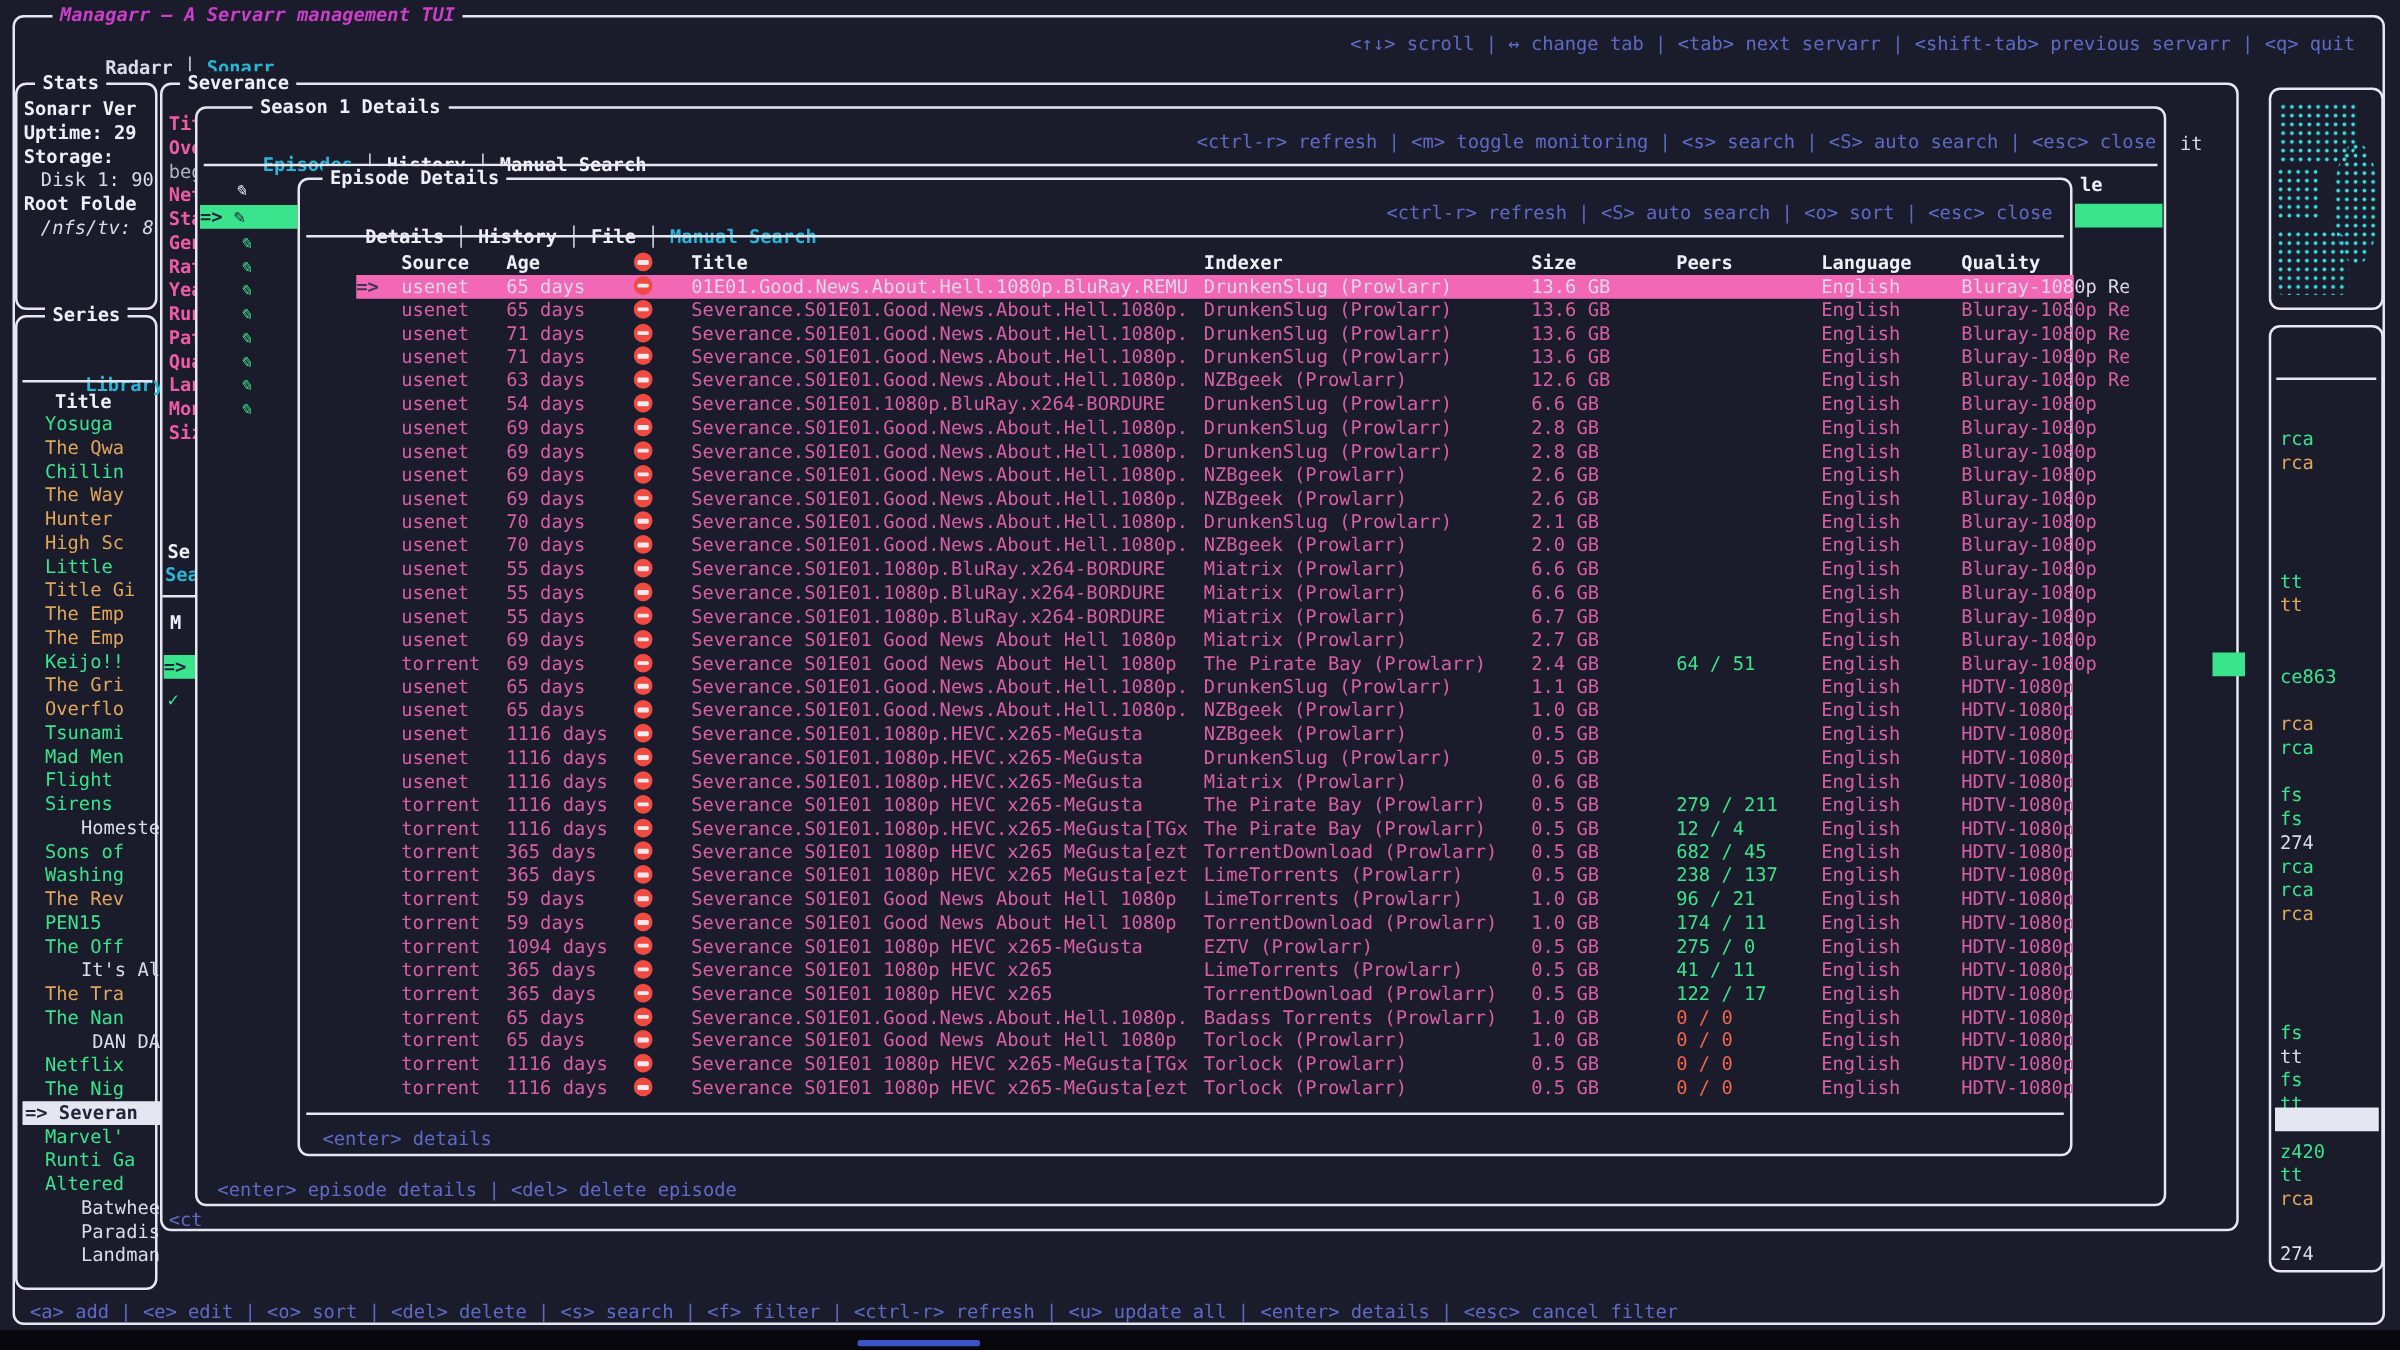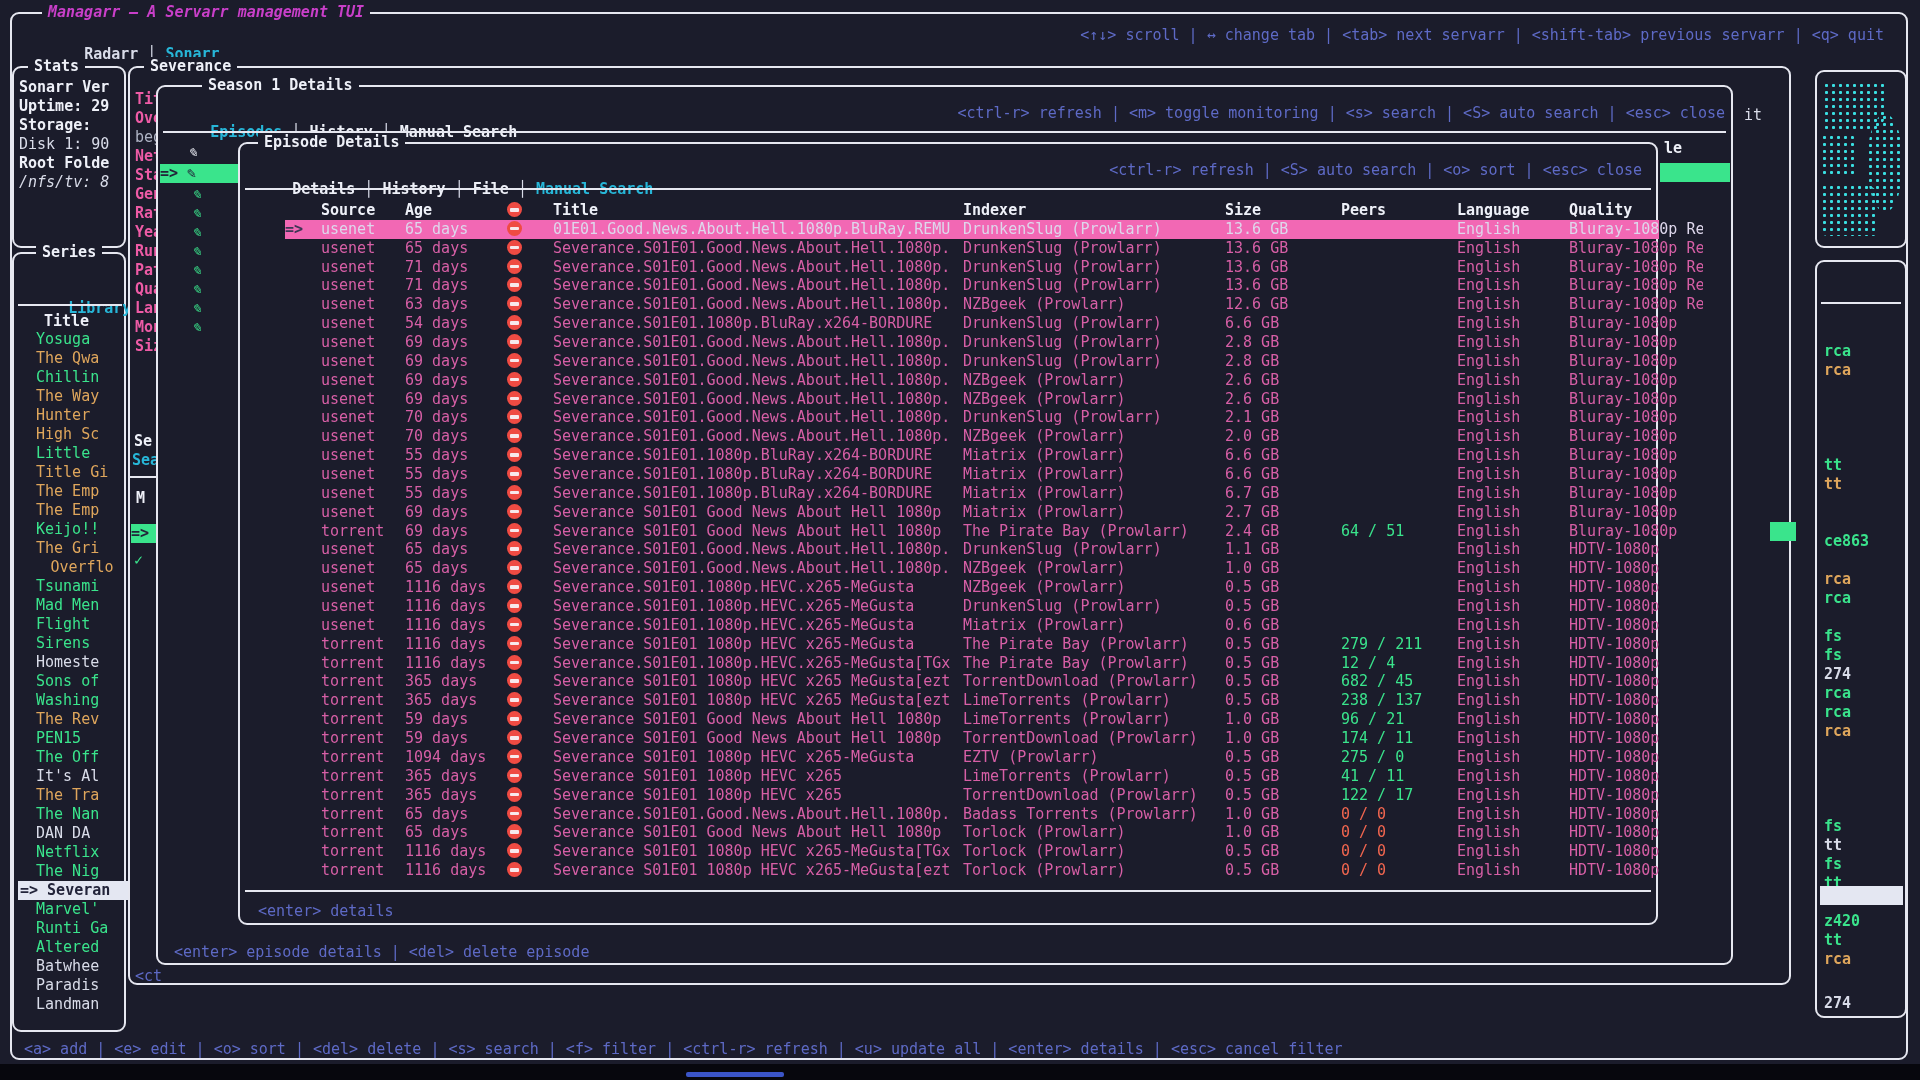--- a/index.html
+++ b/index.html
@@ -10,21 +10,21 @@
     --green:#3ae48c; --orange:#dfa65c; --blue:#5e6ac6;
     --red:#ef4b43; --peer-red:#f2664f; --selwhite:#e4e7f2; --dark:#23243a;
   }
   *{margin:0;padding:0;box-sizing:border-box;}
   html,body{width:1920px;height:1080px;overflow:hidden;background:var(--bg);}
   body{font-family:"DejaVu Sans Mono","Liberation Mono",monospace;font-size:15px;line-height:19px;color:var(--white);}
   .abs{position:absolute;}
   .panel{position:absolute;border:2px solid var(--border);border-radius:9px;background:var(--bg);}
   .ptitle{position:absolute;top:-11px;background:var(--bg);padding:0 6px;font-weight:bold;color:var(--bwhite);white-space:pre;text-align:right;}
   .b{font-weight:bold;} .cyan{color:var(--cyan);} .pink{color:var(--pink);font-weight:bold;}
-  .gray{color:var(--gray);} .green{color:var(--green);} .orange{color:var(--orange);} .whitetx{color:var(--white);} .bw{color:var(--bwhite);font-weight:bold;}
+  .gray{color:var(--gray);} .green{color:var(--green);} .orange{color:var(--orange);} .whitetx{color:var(--white);text-align:right;} .bw{color:var(--bwhite);font-weight:bold;}
   .nowrap{white-space:pre;overflow:hidden;}
   .hline{position:absolute;height:2px;background:var(--border);}
   .kb{color:var(--blue);white-space:pre;}
   
   .slist-item{position:absolute;left:4px;width:110px;height:19px;white-space:pre;overflow:hidden;padding-left:18px;}
   .slist-item.sel{background:var(--selwhite);color:var(--dark);padding-left:2px;font-weight:bold;}
   
   .etable-row{display:grid;grid-template-columns:36px 84px 102px 46px 410px 262px 116px 116px 112px 134px;height:18.86px;line-height:18.86px;color:var(--rowpink);}
   .etable-row>div{white-space:pre;overflow:hidden;}
   .etable-row.hdr{color:var(--bwhite);font-weight:bold;}
@@ -75,21 +75,21 @@
       <div class="slist-item green" style="top: 38px;">Chillin</div>
       <div class="slist-item orange" style="top: 57px;">The Way</div>
       <div class="slist-item orange" style="top: 76px;">Hunter</div>
       <div class="slist-item orange" style="top: 95px;">High Sc</div>
       <div class="slist-item green" style="top: 114px;">Little</div>
       <div class="slist-item orange" style="top: 133px;">Title Gi</div>
       <div class="slist-item orange" style="top: 152px;">The Emp</div>
       <div class="slist-item orange" style="top: 171px;">The Emp</div>
       <div class="slist-item green" style="top: 190px;">Keijo!!</div>
       <div class="slist-item orange" style="top: 209px;">The Gri</div>
-      <div class="slist-item orange" style="top: 228px; text-align: center;">Overflo</div>
+      <div class="slist-item orange" style="top: 228px;">Overflo</div>
       <div class="slist-item green" style="top: 247px;">Tsunami</div>
       <div class="slist-item green" style="top: 266px;">Mad Men</div>
       <div class="slist-item green" style="top: 285px;">Flight</div>
       <div class="slist-item green" style="top: 304px;">Sirens</div>
       <div class="slist-item whitetx" style="top: 323px;">Homeste</div>
       <div class="slist-item green" style="top: 342px;">Sons of</div>
       <div class="slist-item green" style="top: 361px;">Washing</div>
       <div class="slist-item orange" style="top: 380px;">The Rev</div>
       <div class="slist-item green" style="top: 399px;">PEN15</div>
       <div class="slist-item green" style="top: 418px;">The Off</div>
@@ -611,21 +611,21 @@
 </div>
 
 <div class="panel" style="left:1815px;top:70px;width:92px;height:178px;">
   <div>
     <div class="dots" style="left:6px;top:10px;width:62px;height:50px;border-radius:4px 4px 18px 4px;"></div>
     <div class="dots" style="left:50px;top:42px;width:36px;height:98px;border-radius:50%;"></div>
     <div class="dots" style="left:4px;top:62px;width:34px;height:44px;border-radius:6px;"></div>
     <div class="dots" style="left:4px;top:112px;width:58px;height:52px;border-radius:6px 16px 6px 6px;"></div>
   </div>
 </div>
-<div class="panel" style="left:1815px;top:260px;width:92px;height:758px;font-weight:bold;">
+<div class="panel" style="left:1815px;top:260px;width:92px;height:758px;">
   <div class="hline" style="left:4px;top:40px;width:80px;"></div>
   <div id="right-frags">
       <div class="frag green" style="top: 80px;">rca</div>
       <div class="frag orange" style="top: 99px;">rca</div>
       <div class="frag green" style="top: 194px;">tt</div>
       <div class="frag orange" style="top: 213px;">tt</div>
       <div class="frag green" style="top: 270px;">ce863</div>
       <div class="frag orange" style="top: 308px;">rca</div>
       <div class="frag green" style="top: 327px;">rca</div>
       <div class="frag green" style="top: 365px;">fs</div>

